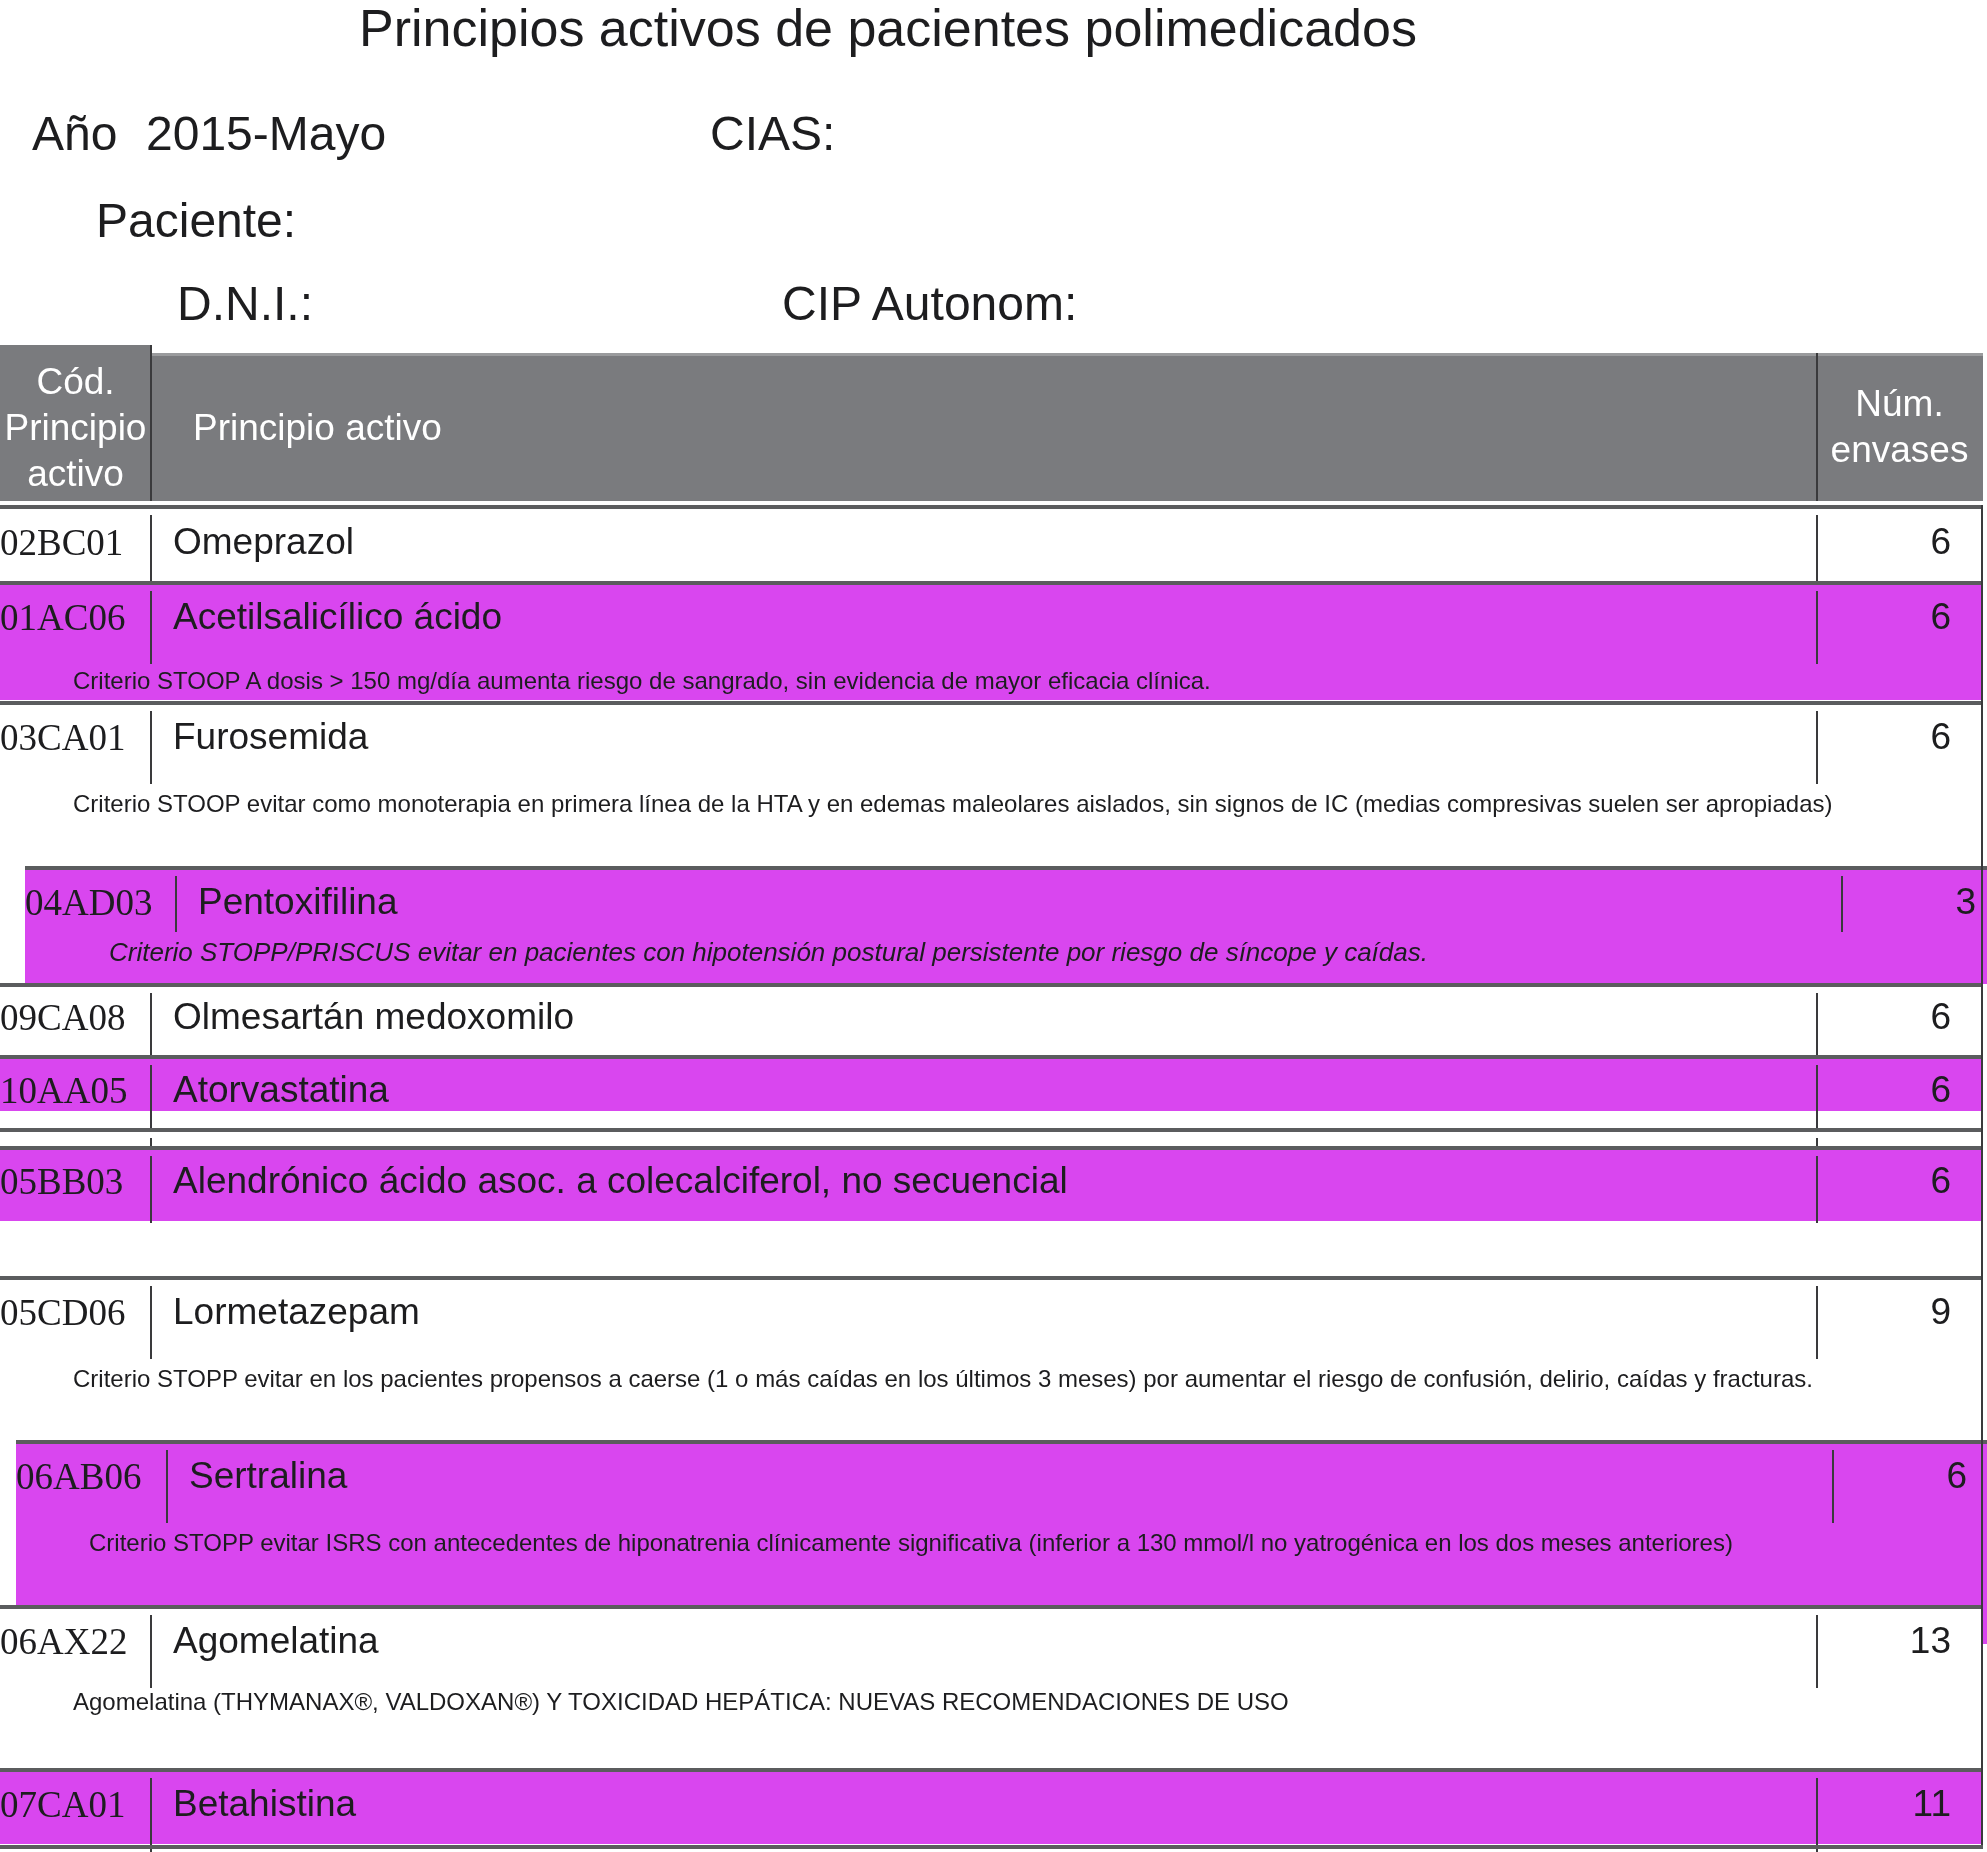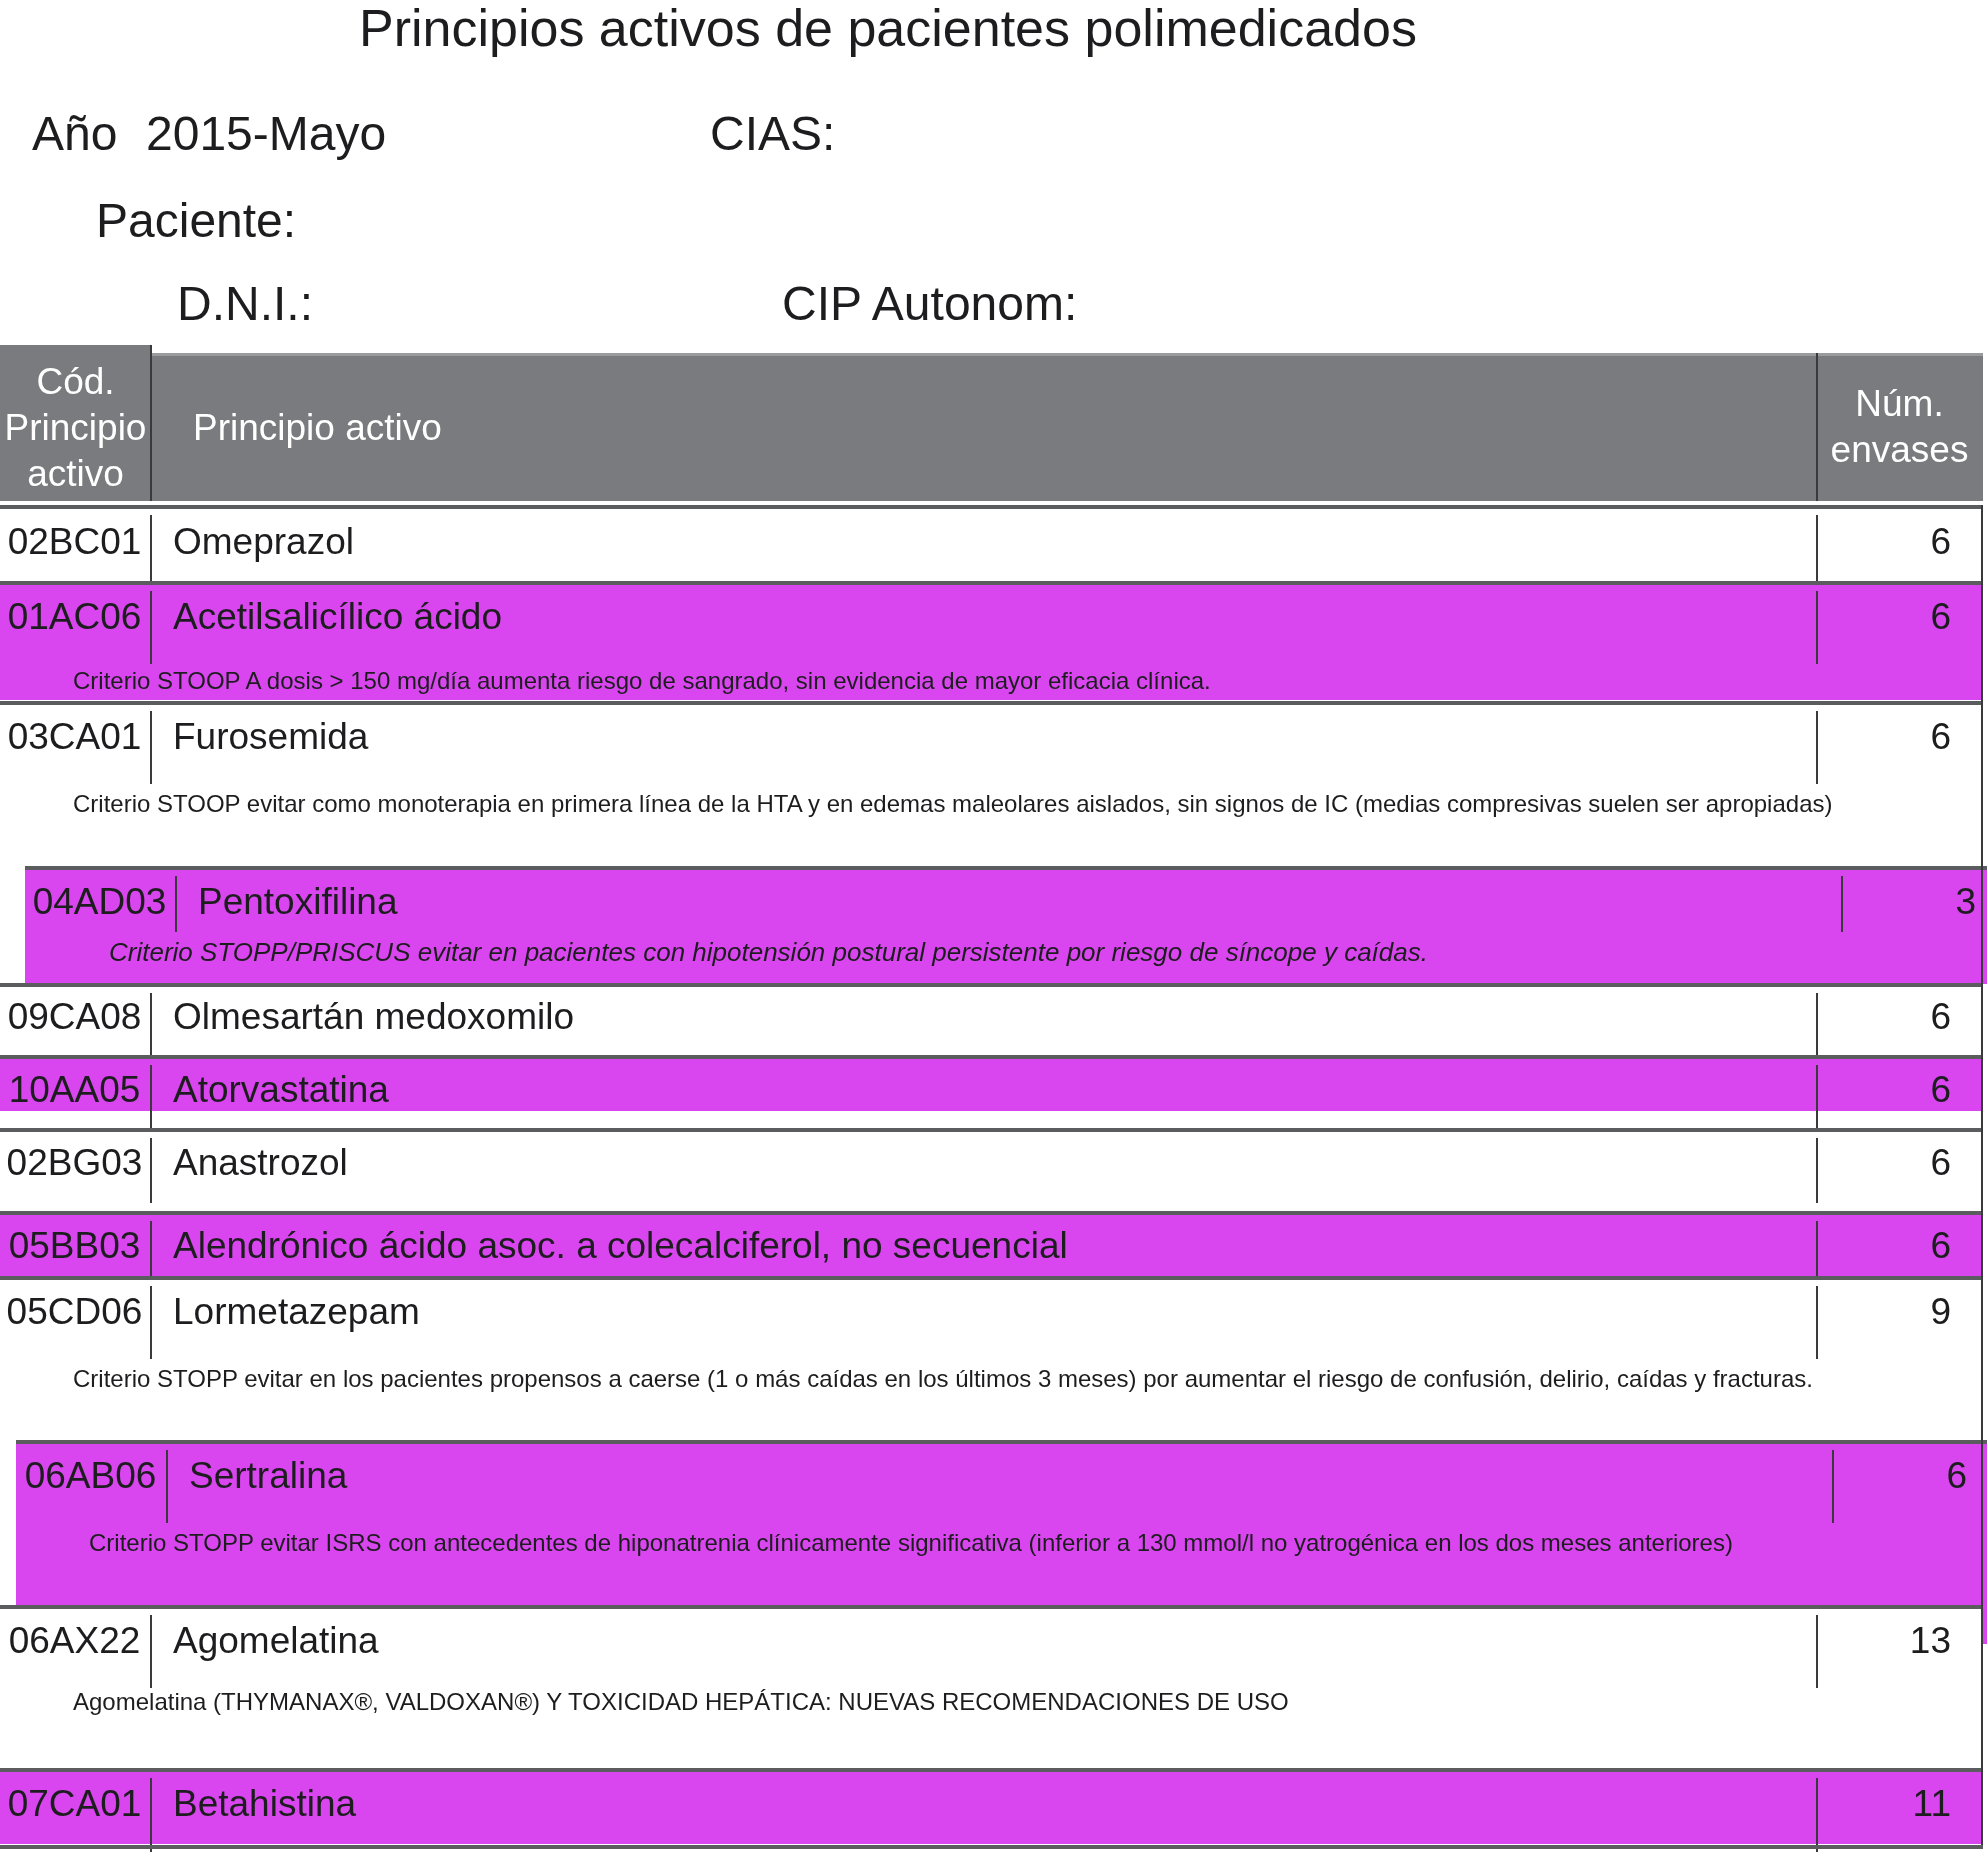--- a/index.html
+++ b/index.html
@@ -7,21 +7,21 @@
          font-family:"Liberation Sans", sans-serif; color:#1d1d1f; }
   .abs { position:absolute; white-space:nowrap; }
   .title { left:359px; top:0px; font-size:52px; line-height:57px; }
   .meta { font-size:48px; line-height:52px; }
   .hdr-bar { position:absolute; background:#7a7b7e; }
   .hdr-text { position:absolute; color:#ffffff; font-size:37px; line-height:46px; text-align:center; }
   .row { position:absolute; left:0; width:1983px; box-sizing:border-box;
          border-top:4px solid #5b5c5e; }
   .row.alt { background:#d946ef; }
   .row.white { background:#ffffff; }
-  .cell-code { position:absolute; left:0; width:149px; font-size:37px; text-align:center; }
+  .cell-code { position:absolute; left:0; width:149px; font-size:37px; text-align:left;font-family:Liberation Serif, serif; }
   .cell-name { position:absolute; left:173px; font-size:37px; }
   .cell-num { position:absolute; right:32px; font-size:37px; text-align:right; }
   .vline { position:absolute; width:2.4px; background:#3a3a3c; }
   .note { position:absolute; left:73px; right:19px; font-size:24px; line-height:40px; white-space:normal; }
   .rborder { position:absolute; right:4.8px; width:2.4px; background:#3a3a3c; }
 </style>
 </head>
 <body>
 
 <div class="abs title">Principios activos de pacientes polimedicados</div>
@@ -96,21 +96,21 @@
       <div class="vline" style="left: 150px; top: 6.4px; height: 65px;"></div>
       <div class="vline" style="left: 1816px; top: 6.4px; height: 65px;"></div>
     </div>
     <div class="row white" style="top: 1128px; height: 73px;">
       <div class="cell-code" style="top: 9.5px;">02BG03</div>
       <div class="cell-name" style="top: 9.5px;">Anastrozol</div>
       <div class="cell-num" style="top: 9.5px;">6</div>
       <div class="vline" style="left: 150px; top: 6.4px; height: 65px;"></div>
       <div class="vline" style="left: 1816px; top: 6.4px; height: 65px;"></div>
     </div>
-    <div class="row alt" style="top: 1211px; height: 75px;">
+    <div class="row alt" style="top: 1146px; height: 75px;">
       <div class="cell-code" style="top: 10.3px;">05BB03</div>
       <div class="cell-name" style="top: 10.3px;">Alendrónico ácido asoc. a colecalciferol, no secuencial</div>
       <div class="cell-num" style="top: 10.3px;">6</div>
       <div class="vline" style="left: 150px; top: 6.4px; height: 67px;"></div>
       <div class="vline" style="left: 1816px; top: 6.4px; height: 67px;"></div>
     </div>
     <div class="row white" style="top: 1276px; height: 164px;">
       <div class="cell-code" style="top: 11px;">05CD06</div>
       <div class="cell-name" style="top: 11px;">Lormetazepam</div>
       <div class="cell-num" style="top: 11px;">9</div>

